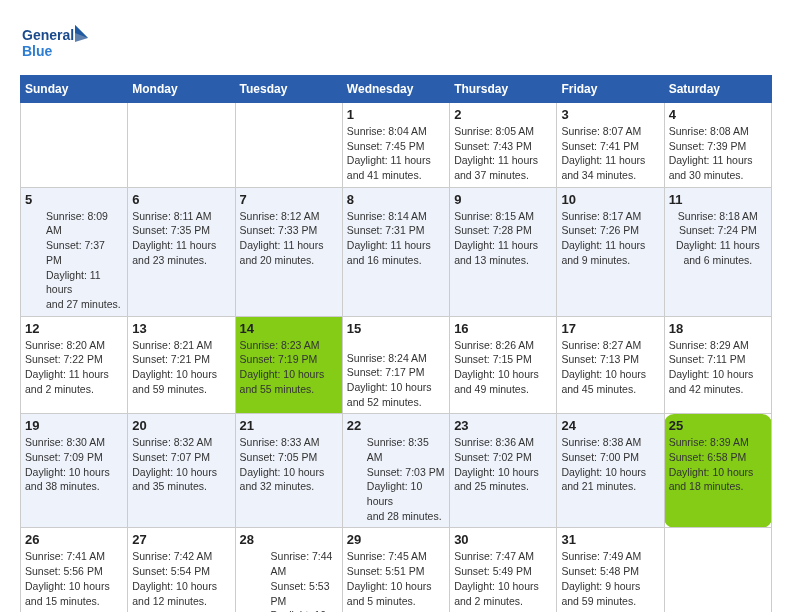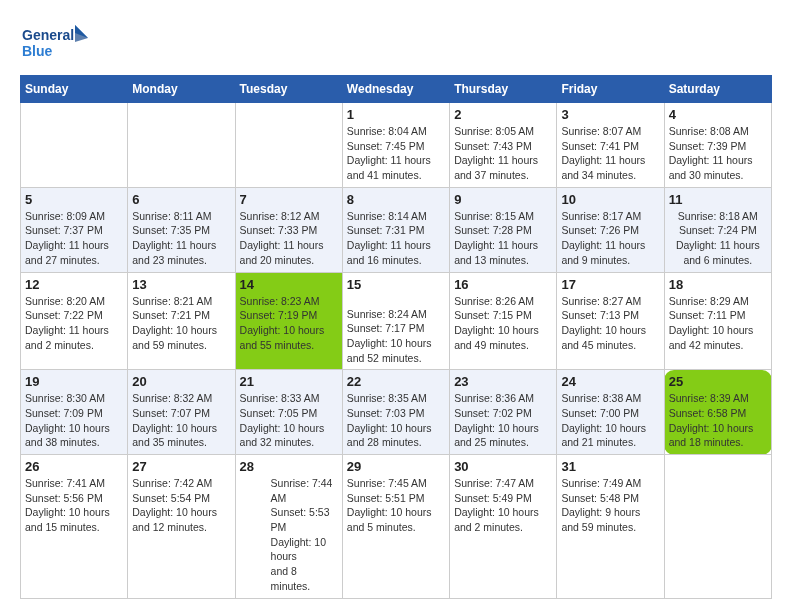--- a/index.html
+++ b/index.html
@@ -139,21 +139,21 @@
           <div class="day-number">4</div>
           <div class="day-info" style="white-space: pre-line;">Sunrise: 8:08 AM
 Sunset: 7:39 PM
 Daylight: 11 hours
 and 30 minutes.</div>
         </td>
       </tr>
       <tr>
         <td style="background: rgb(238, 242, 250);">
           <div class="day-number">5</div>
-          <div class="day-info" style="white-space: pre-line;">Sunrise: 8:09 AM
+          <div class="day-info" style="white-space: pre-line; margin-left: 21px;">Sunrise: 8:09 AM
 Sunset: 7:37 PM
 Daylight: 11 hours
 and 27 minutes.</div>
         </td>
         <td style="background: rgb(238, 242, 250);">
           <div class="day-number">6</div>
           <div class="day-info" style="white-space: pre-line;">Sunrise: 8:11 AM
 Sunset: 7:35 PM
 Daylight: 11 hours
 and 23 minutes.</div>
@@ -262,21 +262,21 @@
         </td>
         <td style="background: rgb(238, 242, 250);">
           <div class="day-number">21</div>
           <div class="day-info" style="white-space: pre-line;">Sunrise: 8:33 AM
 Sunset: 7:05 PM
 Daylight: 10 hours
 and 32 minutes.</div>
         </td>
         <td style="background: rgb(238, 242, 250);">
           <div class="day-number">22</div>
-          <div class="day-info" style="white-space: pre-line;">Sunrise: 8:35 AM
+          <div class="day-info" style="white-space: pre-line; margin-left: 20px;">Sunrise: 8:35 AM
 Sunset: 7:03 PM
 Daylight: 10 hours
 and 28 minutes.</div>
         </td>
         <td style="background: rgb(238, 242, 250);">
           <div class="day-number">23</div>
           <div class="day-info" style="white-space: pre-line;">Sunrise: 8:36 AM
 Sunset: 7:02 PM
 Daylight: 10 hours
 and 25 minutes.</div>

